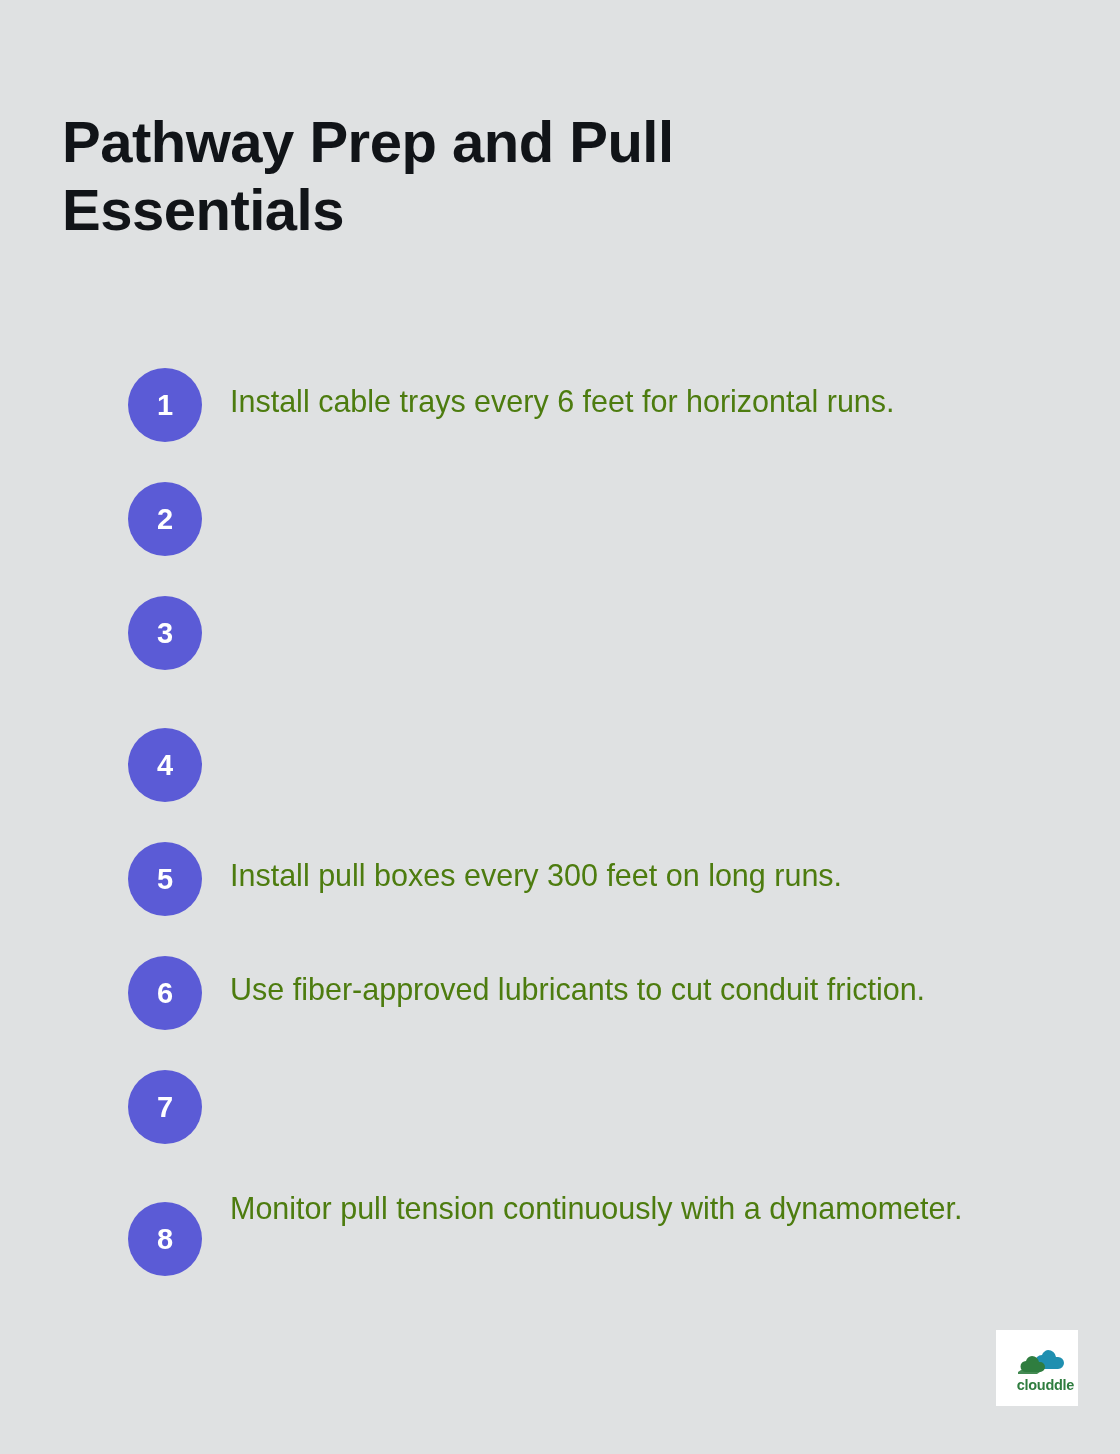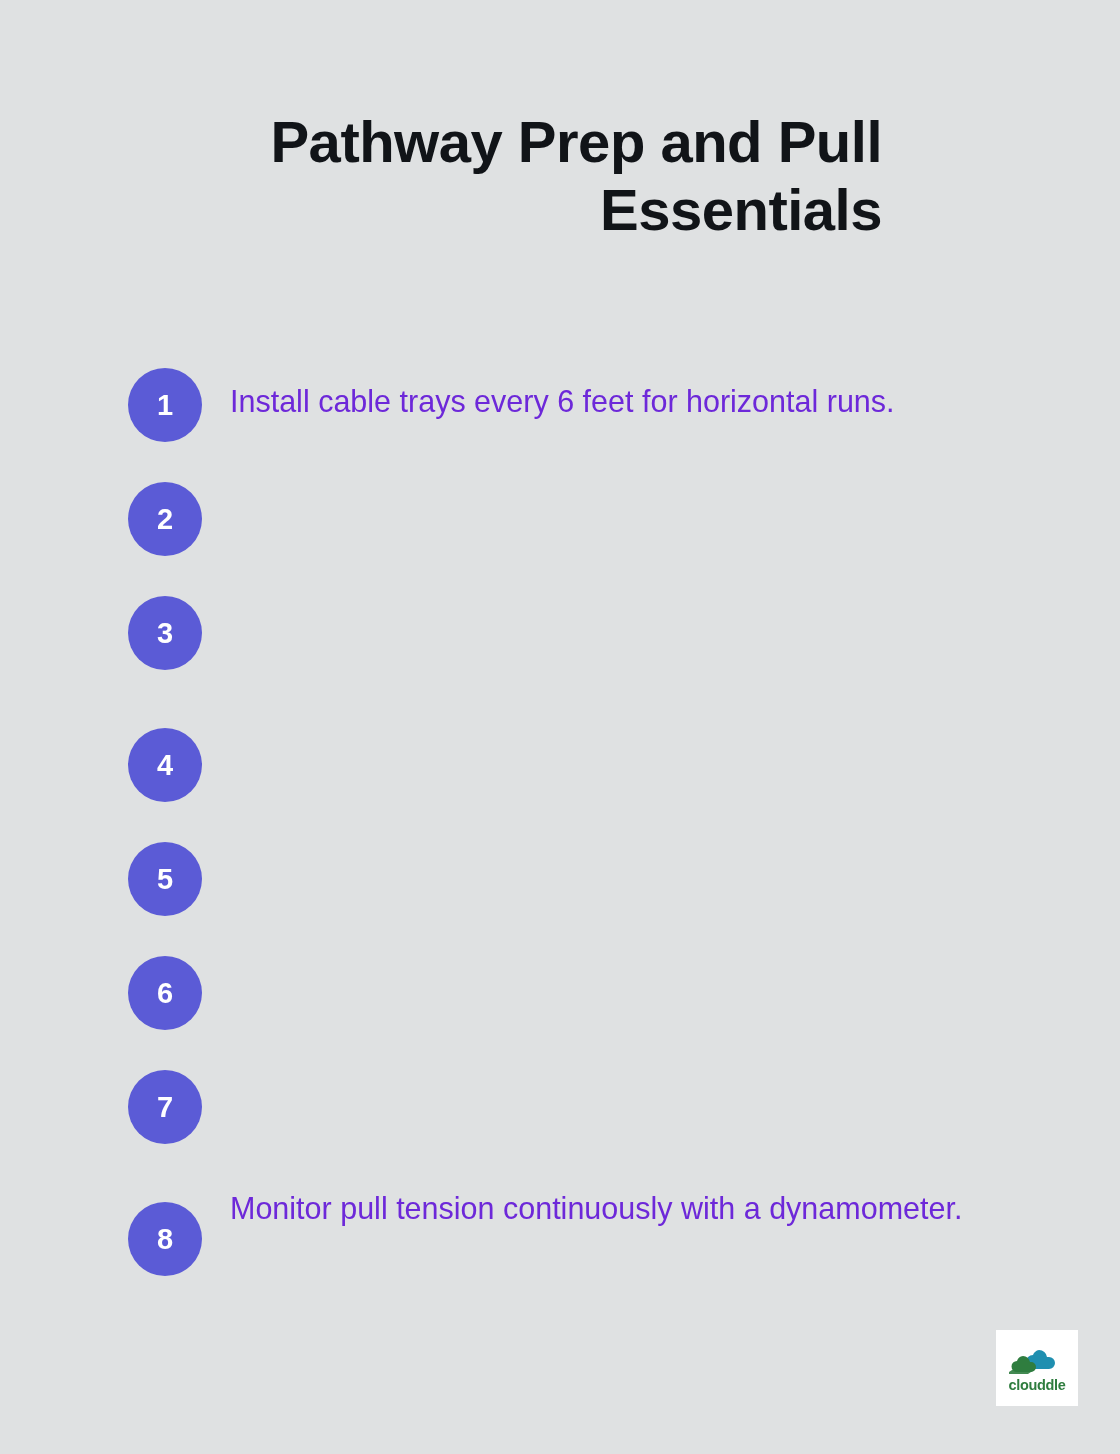--- a/index.html
+++ b/index.html
@@ -22,21 +22,20 @@
   .title {
     position: absolute;
     left: 62px;
     top: 108px;
     width: 820px;
     font-size: 58px;
     line-height: 1.18;
     font-weight: bold;
     color: #111418;
     letter-spacing: -0.5px;
-    text-align: right;
   }
   .list {
     position: absolute;
     left: 128px;
     top: 368px;
     width: 930px;
   }
   .item {
     display: flex;
     align-items: flex-start;
@@ -55,36 +54,36 @@
     font-weight: bold;
     display: flex;
     align-items: center;
     justify-content: center;
     margin-right: 28px;
   }
   .text {
     flex: 1 1 auto;
     font-size: 30.5px;
     line-height: 1.34;
-    color: #6d28d9;
+    color: #4d7c0f;
     padding-top: 13px;
     max-width: 820px;
   }
   .item-tall .text { padding-top: 4px; }
   .item-tall .badge { margin-top: 18px; }
   .logo-box {
     position: absolute;
     right: 42px;
     bottom: 48px;
     width: 82px;
     height: 76px;
     background: #ffffff;
     display: flex;
     flex-direction: column;
-    align-items: center;
+    align-items: flex-end;
     justify-content: center;
     padding: 5px 4px;
   }
   .logo-mark {
     width: 56px;
     height: 32px;
     position: relative;
   }
   .logo-word {
     font-size: 14.5px;
@@ -115,24 +114,26 @@
     <div class="item">
       <div class="badge">3</div>
     </div>
 
     <div class="item item-tall">
       <div class="badge">4</div>
     </div>
 
     <div class="item">
       <div class="badge">5</div>
+      <div class="text">Install pull boxes every 300 feet on long runs.</div>
     </div>
 
     <div class="item">
       <div class="badge">6</div>
+      <div class="text">Use fiber-approved lubricants to cut conduit friction.</div>
     </div>
 
     <div class="item">
       <div class="badge">7</div>
     </div>
 
     <div class="item item-tall">
       <div class="badge">8</div>
       <div class="text">Monitor pull tension continuously with a dynamometer.</div>
     </div>

